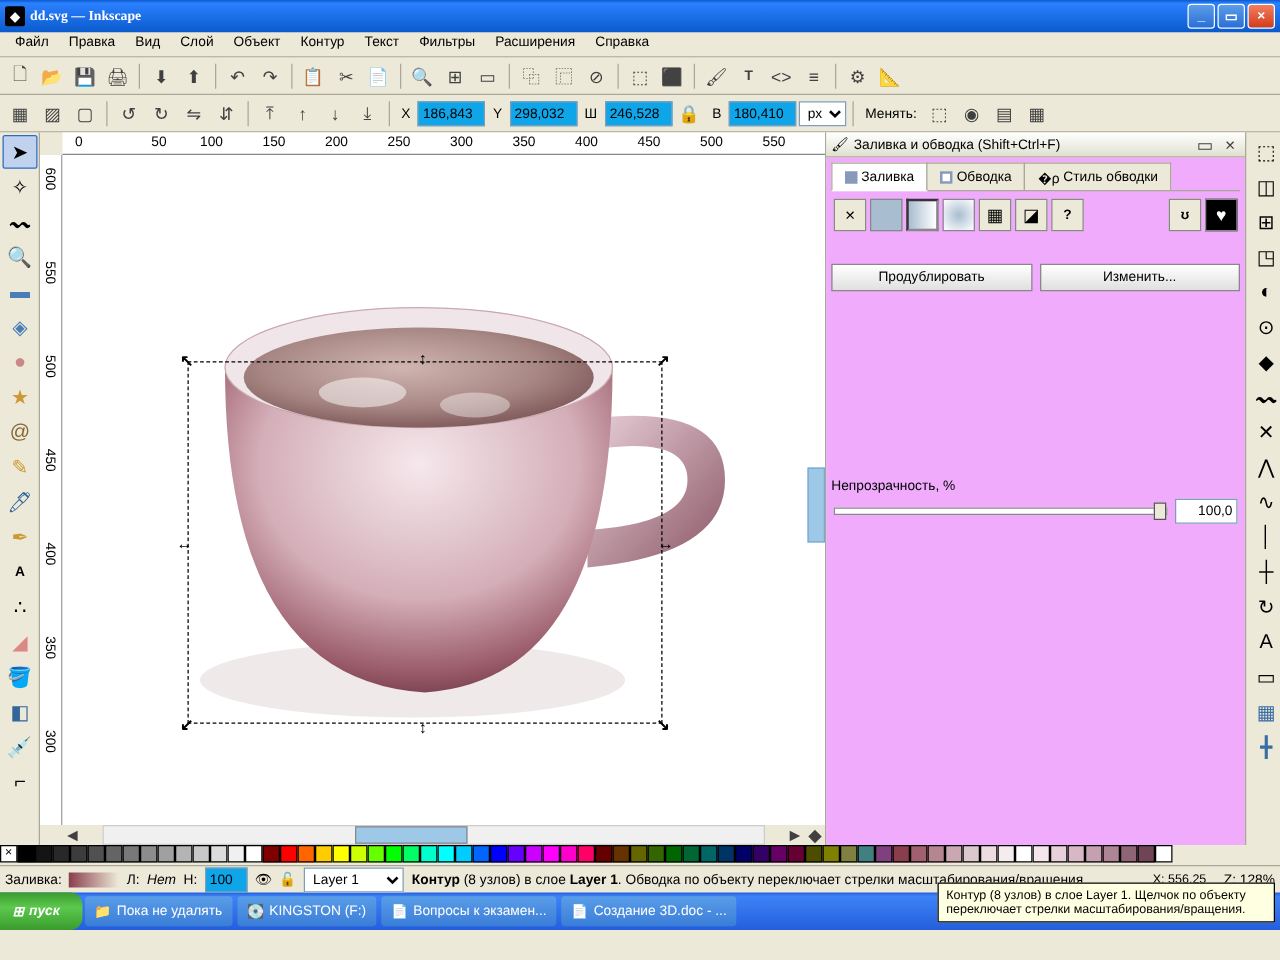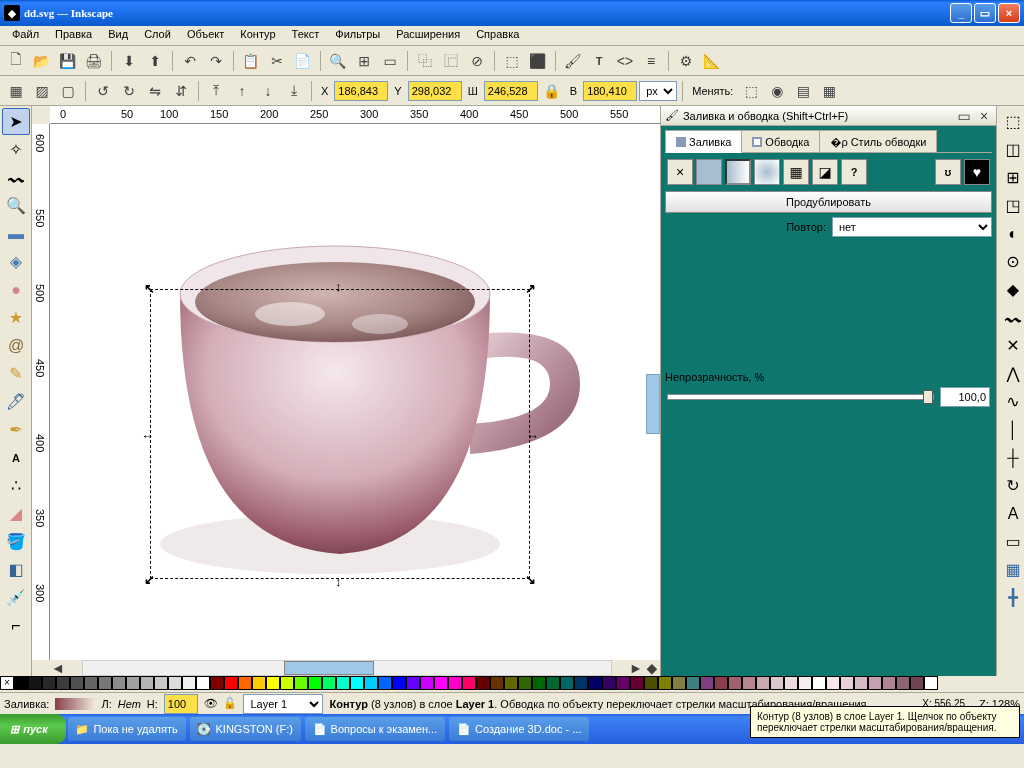--- a/index.html
+++ b/index.html
@@ -10,51 +10,51 @@
 .winbtns { display:flex; gap:2px; }
 .winbtn { width:22px; height:20px; border-radius:3px; display:flex; align-items:center; justify-content:center; font-weight:bold; border:1px solid #fff; }
 .winbtn.min,.winbtn.max { background:linear-gradient(#5a9de8,#2b6fd6); color:#fff; }
 .winbtn.close { background:linear-gradient(#f08060,#d43b1a); color:#fff; }
 .menubar { height:20px; background:#ece9d8; border-bottom:1px solid #aca899; display:flex; padding:0 4px; }
 .menubar span { padding:2px 8px; cursor:default; }
 .toolbar { height:30px; background:#ece9d8; border-bottom:1px solid #aca899; display:flex; align-items:center; padding:0 4px; gap:2px; }
 .tbtn { width:24px; height:24px; display:flex; align-items:center; justify-content:center; border:1px solid transparent; border-radius:2px; cursor:pointer; font-size:14px; color:#404040; }
 .sep { width:1px; height:20px; background:#aca899; margin:0 3px; }
 .tlabel { padding:0 4px; }
-.tinput { width:54px; height:20px; border:1px solid #7f9db9; background:#fde047; padding:0 3px; }
+.tinput { width:54px; height:20px; border:1px solid #7f9db9; background:#0ea5e9; padding:0 3px; }
 .tselect { height:20px; border:1px solid #7f9db9; background:#fff; padding:0 2px; }
 .main { display:flex; height:570px; }
 .toolbox { width:32px; background:#ece9d8; border-right:1px solid #aca899; display:flex; flex-direction:column; padding:2px; gap:1px; }
 .tool { width:28px; height:27px; display:flex; align-items:center; justify-content:center; border:1px solid transparent; border-radius:2px; cursor:pointer; font-size:16px; }
 .tool.active { background:#c1d2ee; border-color:#316ac5; }
 .canvas-area { flex:1; display:flex; flex-direction:column; background:#ece9d8; position:relative; }
 .ruler-h { height:18px; background:#fff; border-bottom:1px solid #888; margin-left:18px; position:relative; font-size:8px; overflow:hidden; }
 .ruler-h span { position:absolute; top:2px; }
 .canvas-row { flex:1; display:flex; }
 .ruler-v { width:18px; background:#fff; border-right:1px solid #888; position:relative; font-size:8px; overflow:hidden; }
 .ruler-v span { position:absolute; left:2px; writing-mode:vertical-rl; }
 .canvas { flex:1; background:#fff; position:relative; overflow:hidden; }
 .selection { position:absolute; border:1px dashed #000; left:100px; top:165px; width:380px; height:290px; }
 .handle { position:absolute; font-size:13px; color:#000; font-weight:bold; }
 .hscroll { height:16px; background:#ece9d8; display:flex; align-items:center; margin-left:18px; }
 .scrollbar { flex:1; height:16px; background:#f0f0f0; border:1px solid #ccc; position:relative; margin:0 16px; }
 .thumb { position:absolute; height:14px; background:#c8c8c8; border:1px solid #888; }
 .dock { width:388px; background:#ece9d8; border-left:1px solid #aca899; display:flex; flex-direction:column; }
 .dock-header { height:20px; background:linear-gradient(#fff,#e0e0d0); border-bottom:1px solid #aca899; display:flex; align-items:center; padding:0 4px; gap:4px; }
-.dock-body { flex:1; padding:4px; background:#0f766e; }
+.dock-body { flex:1; padding:4px; background:#f0abfc; }
 .tabs { display:flex; border-bottom:1px solid #aca899; }
 .tab { padding:3px 10px; border:1px solid #aca899; border-bottom:none; background:#ece9d8; margin-right:-1px; cursor:pointer; display:flex; align-items:center; gap:3px; }
 .tab.active { background:#fff; border-bottom:1px solid #fff; margin-bottom:-1px; }
 .fillrow { display:flex; gap:3px; padding:6px 2px; align-items:center; }
 .fillbtn { width:26px; height:26px; border:1px solid #888; display:flex; align-items:center; justify-content:center; cursor:pointer; font-size:14px; background:#ece9d8; }
 .fillbtn.active { background:#fff; border:2px inset #888; }
 .gradientbox { border:1px solid #7f9db9; background:#fff; display:flex; align-items:center; margin:2px 0; height:24px; }
 .gradname { flex:1; text-align:center; }
 .gradpreview { width:90px; height:18px; background:linear-gradient(90deg,#8a3d4d,#8a3d4d 50%,transparent); background-color:#ccc; background-image:linear-gradient(90deg,#8a3d4d,rgba(138,61,77,0)),repeating-conic-gradient(#ccc 0 25%,#fff 0 50%); background-size:100% 100%,8px 8px; }
-.btnrow { display:flex; gap:6px; margin:0 0; }
+.btnrow { display:flex; gap:6px; margin:20px 0; }
 .btn { flex:1; height:22px; border:1px solid #888; background:linear-gradient(#fff,#e0e0e0); cursor:pointer; }
 .sliderrow { display:flex; align-items:center; gap:6px; padding:4px 2px; }
 .slider { flex:1; height:6px; background:#fff; border:1px solid #888; position:relative; }
 .slider .knob { position:absolute; width:10px; height:14px; background:#ece9d8; border:1px solid #555; top:-5px; }
 .numinput { width:50px; height:20px; border:1px solid #7f9db9; text-align:right; padding:0 3px; background:#fff;}
 .snapbar { width:28px; background:#ece9d8; border-left:1px solid #aca899; display:flex; flex-direction:column; padding:2px; gap:1px; }
 .palette { height:16px; display:flex; overflow:hidden; }
 .swatch { width:14px; height:14px; border:1px solid #000; flex-shrink:0; }
 .statusbar { height:22px; background:#ece9d8; border-top:1px solid #aca899; display:flex; align-items:center; padding:0 4px; gap:6px; font-size:10px; }
 .taskbar { height:30px; background:linear-gradient(#245edc,#3d83f7 10%,#245edc); display:flex; align-items:center; }
@@ -298,24 +298,21 @@
             <b>?</b>
           </div>
         <span class="dockspacer"></span>
         <div class="fillbtn">
             <b>ʊ</b>
           </div>
         <div class="fillbtn" style="background:#000;color:#fff">♥</div>
       </div>
       <div class="btnrow">
         <button class="btn">Продублировать</button>
-      </div>
-      <div class="repeat-row">
-        <span>Повтор:</span>
-        <select class="tselect" style="width:160px"><option>нет</option></select>
+        <button class="btn">Изменить...</button>
       </div>
       <div style="height:130px"></div>
       <div>Непрозрачность, %</div>
       <div class="sliderrow">
         <div class="slider">
             <div class="knob" style="right:0"></div>
           </div>
         <input class="numinput" value="100,0" style="">
       </div>
     </div>

